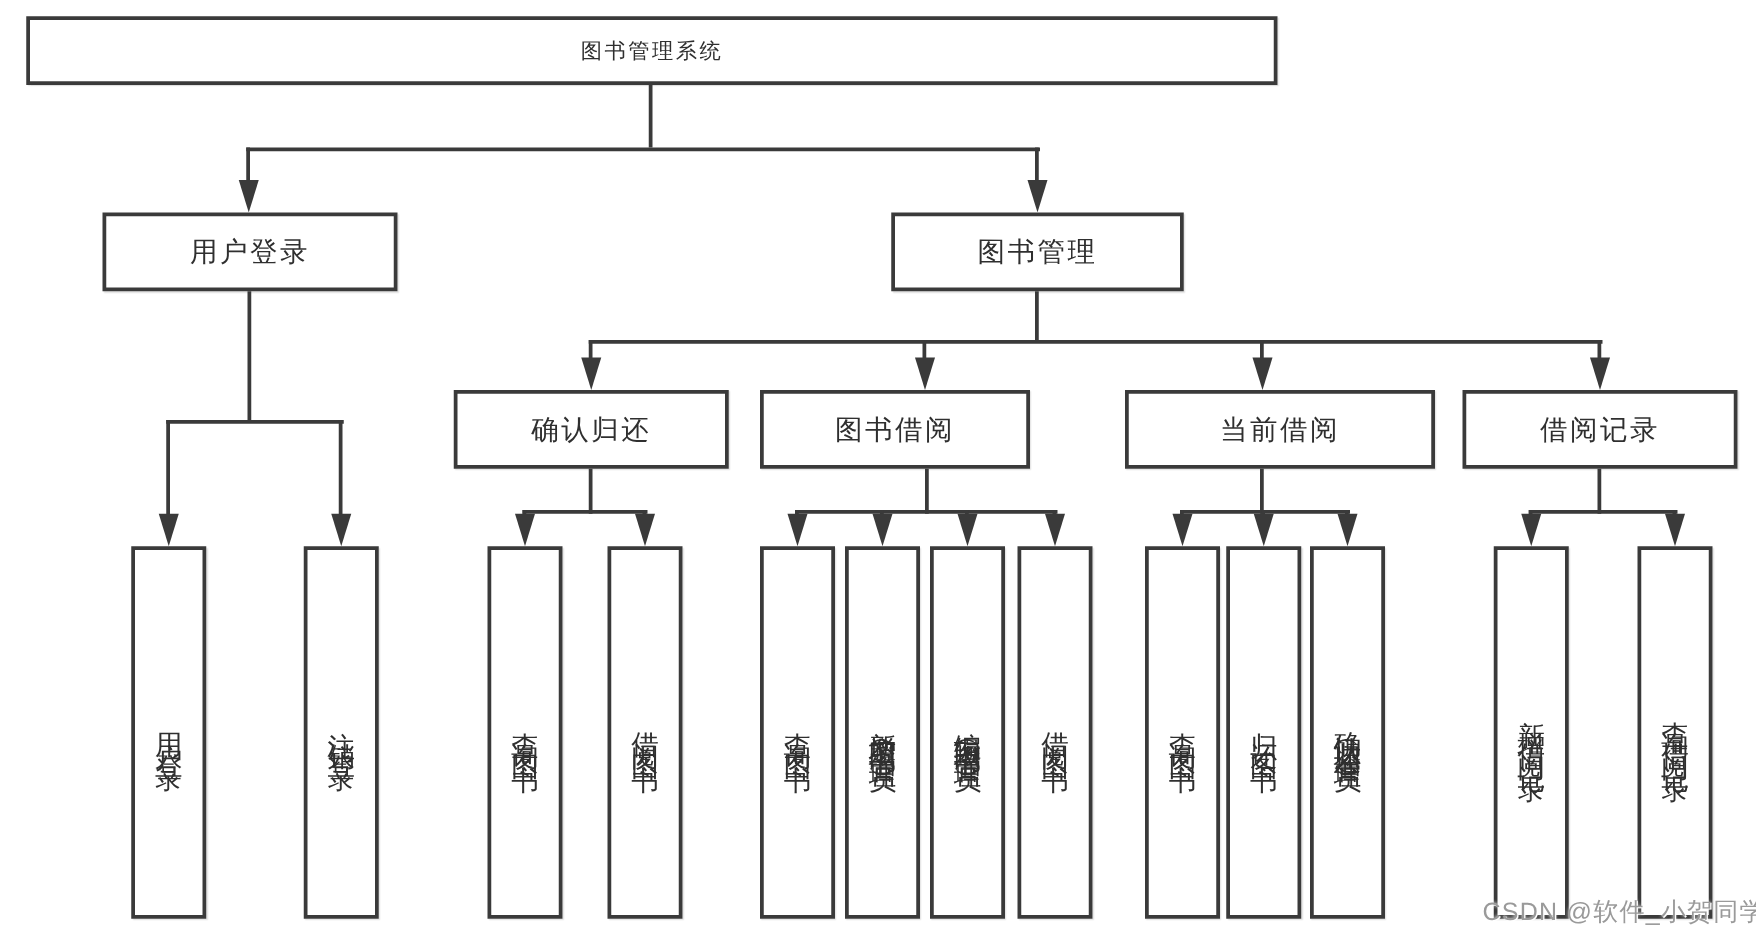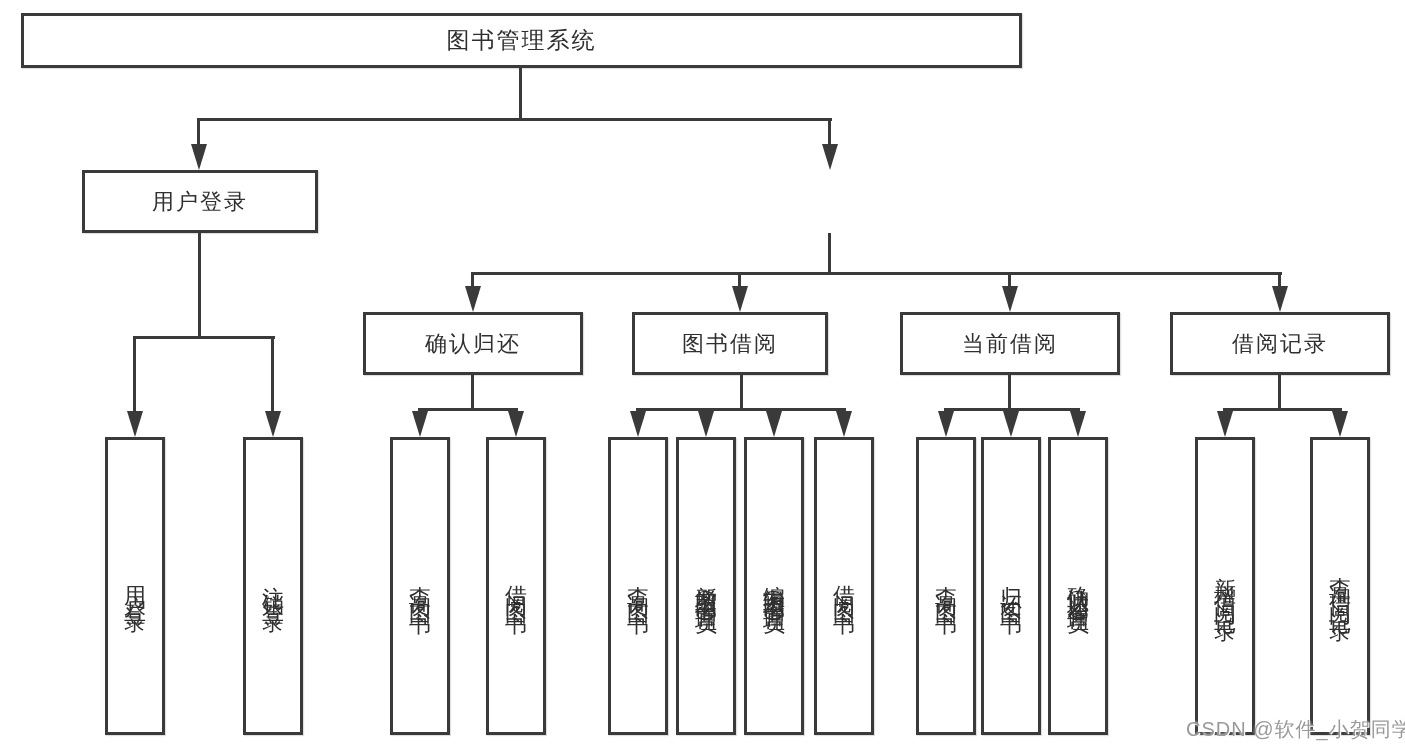--- a/index.html
+++ b/index.html
@@ -22,21 +22,21 @@
     background:#fff;
     border:3px solid var(--line);
     color:var(--text);
     display:flex;align-items:center;justify-content:center;
     box-shadow:1px 1px 1px rgba(0,0,0,0.12);
   }
   .hbox{
     font-size:22px;
     letter-spacing:2px;
   }
-  .root-box{font-size:23px;}
+  .root-box{font-size:17px;}
   .vbox{
     writing-mode:vertical-rl;
     text-orientation:mixed;
     font-size:22px;
     letter-spacing:9px;
     line-height:1;
   }
   .vbox.tight{letter-spacing:4px;}
   .line{
     position:absolute;
@@ -68,35 +68,36 @@
   <div class="box hbox root-box" style="left:21px;top:13px;width:1001px;height:55px">图书管理系统</div>
 
   <div class="line" style="left:519px;top:68px;width:3px;height:50px"></div>
   <div class="line" style="left:197px;top:118px;width:635px;height:3px"></div>
   <div class="line" style="left:197px;top:118px;width:3px;height:28px"></div>
   <div class="arrow" style="left:191px;top:144px"></div>
   <div class="line" style="left:828px;top:118px;width:3px;height:28px"></div>
   <div class="arrow" style="left:822px;top:144px"></div>
 
   <div class="box hbox" style="left:82px;top:170px;width:236px;height:63px">用户登录</div>
+  <div class="box hbox" style="left:713px;top:170px;width:234px;height:63px">图书管理</div>
 
   <div class="line" style="left:828px;top:233px;width:3px;height:41px"></div>
   <div class="line" style="left:471px;top:272px;width:811px;height:3px"></div>
   <div class="line" style="left:471px;top:272px;width:3px;height:16px"></div>
   <div class="arrow" style="left:465px;top:286px"></div>
   <div class="line" style="left:738px;top:272px;width:3px;height:16px"></div>
   <div class="arrow" style="left:732px;top:286px"></div>
   <div class="line" style="left:1008px;top:272px;width:3px;height:16px"></div>
   <div class="arrow" style="left:1002px;top:286px"></div>
   <div class="line" style="left:1278px;top:272px;width:3px;height:16px"></div>
   <div class="arrow" style="left:1272px;top:286px"></div>
 
   <div class="box hbox" style="left:363px;top:312px;width:220px;height:63px">确认归还</div>
-  <div class="box hbox" style="left:632px;top:312px;width:196px;height:63px">图书借阅</div>
-  <div class="box hbox" style="left:900px;top:312px;width:220px;height:63px">当前借阅</div>
+  <div class="box hbox" style="left:608px;top:312px;width:216px;height:63px">图书借阅</div>
+  <div class="box hbox" style="left:900px;top:312px;width:248px;height:63px">当前借阅</div>
   <div class="box hbox" style="left:1170px;top:312px;width:220px;height:63px">借阅记录</div>
 
   <div class="line" style="left:198px;top:233px;width:3px;height:105px"></div>
   <div class="line" style="left:133px;top:336px;width:142px;height:3px"></div>
   <div class="line" style="left:133px;top:336px;width:3px;height:78px"></div>
   <div class="arrow" style="left:127px;top:411px"></div>
   <div class="line" style="left:271px;top:336px;width:3px;height:78px"></div>
   <div class="arrow" style="left:265px;top:411px"></div>
 
   <div class="line" style="left:471px;top:375px;width:3px;height:36px"></div>

